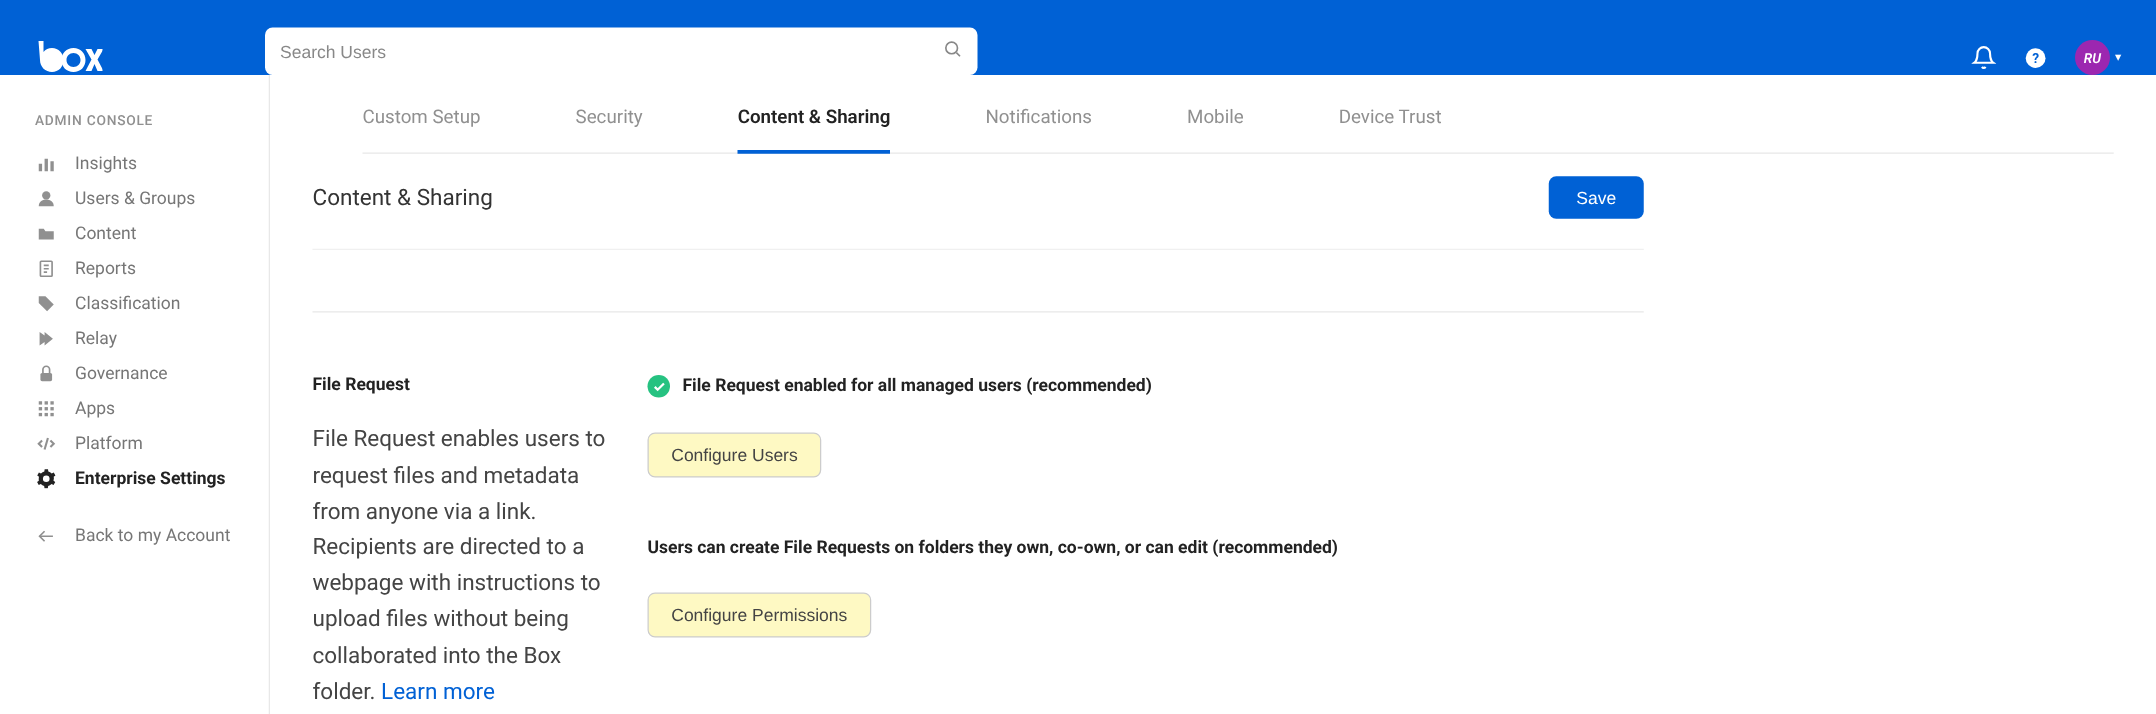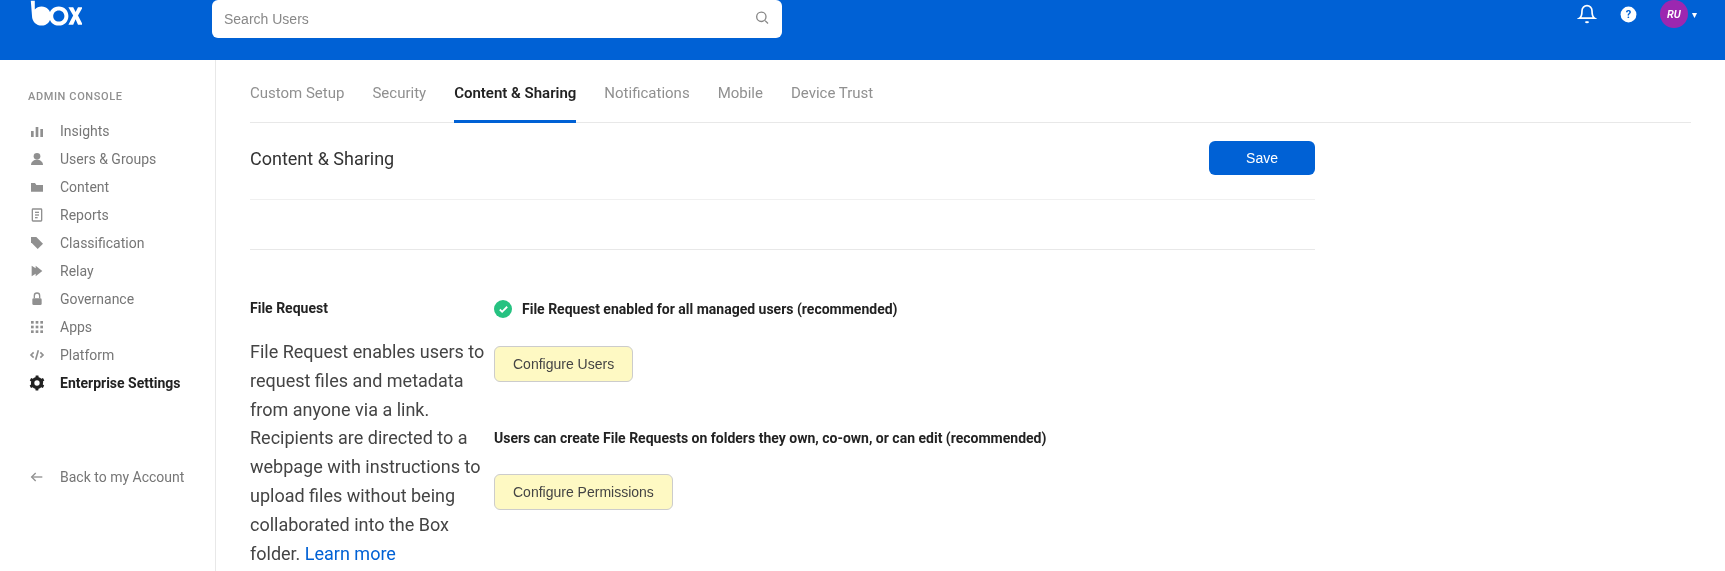--- a/index.html
+++ b/index.html
@@ -1,19 +1,19 @@
 <!DOCTYPE html>
 <html><head>
   <meta charset="utf-8">
   <style>
     * { box-sizing: border-box; margin: 0; padding: 0; }
     body { font-family: -apple-system, BlinkMacSystemFont, "Segoe UI", Roboto, Helvetica, Arial, sans-serif; font-size: 14px; color: #333; background: #fff; }
     
     
-    .top-header { background: #0061d5; height: 60px; display: flex; align-items: flex-start; padding: 0 28px 0 30px; }
+    .top-header { background: #0061d5; height: 60px; display: flex; align-items: flex-end; padding: 0 28px 0 30px; }
     .logo { color: #fff; font-weight: 700; font-size: 24px; letter-spacing: -1px; display: flex; align-items: center; }
     .logo svg { width: 52px; height: 28px; }
     .search-wrap { margin-left: 130px; position: relative; }
     .search-input { width: 570px; height: 38px; border: none; border-radius: 6px; padding: 0 40px 0 12px; font-size: 14px; outline: none; }
     .search-input::placeholder { color: #888; }
     .search-icon { position: absolute; right: 12px; top: 50%; transform: translateY(-50%); color: #888; }
     .header-right { margin-left: auto; display: flex; align-items: center; gap: 22px; }
     .header-icon { color: #fff; cursor: pointer; display: flex; align-items: center; }
     .avatar { width: 28px; height: 28px; border-radius: 50%; background: #9c27b0; color: #fff; display: flex; align-items: center; justify-content: center; font-size: 11px; font-weight: 600; font-style: italic; }
     .avatar-wrap { display: flex; align-items: center; gap: 4px; cursor: pointer; }
@@ -21,40 +21,40 @@
 
     
     .layout { display: flex; }
     .sidebar { width: 216px; border-right: 1px solid #e8e8e8; padding: 30px 0 20px 0; min-height: 511px; }
     .sidebar-label { font-size: 11px; letter-spacing: 0.6px; color: #909090; padding: 0 28px 14px 28px; font-weight: 500; }
     .nav-item { display: flex; align-items: center; gap: 14px; padding: 6px 28px; color: #767676; cursor: pointer; font-size: 14px; }
     .nav-item.active { color: #222; font-weight: 700; }
     .nav-item.active .nav-icon { color: #222; }
     .nav-icon { width: 18px; display: flex; align-items: center; justify-content: center; color: #909090; flex-shrink: 0; }
     .nav-spacer { height: 18px; }
-    .back-link { display: flex; gap: 14px; padding: 6px 28px; color: #767676; cursor: pointer; font-size: 14px; margin-top: 48px; }
+    .back-link { display: flex; gap: 14px; padding: 6px 28px; color: #767676; cursor: pointer; font-size: 14px; }
 
     
     .main { flex: 1; padding: 0 34px; }
-    .tabs { display: flex; gap: 28px; border-bottom: 1px solid #e8e8e8; }
+    .tabs { display: flex; gap: 76px; border-bottom: 1px solid #e8e8e8; margin-left: 40px; }
     .tab { padding: 24px 0 18px 0; color: #909090; font-size: 15px; cursor: pointer; border-bottom: 3px solid transparent; margin-bottom: -1px; }
     .tab.active { color: #222; font-weight: 600; border-bottom-color: #0061d5; }
     
     .page-header { display: flex; align-items: center; justify-content: space-between; padding: 18px 0 24px 0; border-bottom: 1px solid #f0f0f0; max-width: 1065px; }
     .page-title { font-size: 18px; color: #333; }
-    .save-btn { background: #0061d5; color: #fff; border: none; border-radius: 6px; padding: 9px 37px; font-size: 14px; cursor: pointer; font-weight: 500; }
+    .save-btn { background: #0061d5; color: #fff; border: none; border-radius: 6px; padding: 9px 22px; font-size: 14px; cursor: pointer; font-weight: 500; }
 
     .divider-space { height: 50px; border-bottom: 1px solid #e8e8e8; max-width: 1065px; }
 
     .section { display: flex; padding: 50px 0 40px 0; max-width: 1065px; border-bottom: 1px solid #e8e8e8; }
     .section-left { width: 244px; flex-shrink: 0; }
     .section-title { font-weight: 700; font-size: 14px; color: #222; margin-bottom: 22px; }
     .section-desc { font-size: 18px; color: #444; line-height: 1.6; }
     .learn-more { color: #0061d5; text-decoration: none; cursor: pointer; }
-    .section-right { flex: 1; }
+    .section-right { flex: 1; margin-left: 24px; }
     .status-row { display: flex; align-items: center; gap: 10px; margin-bottom: 28px; }
     .check-badge { width: 18px; height: 18px; border-radius: 50%; background: #26c281; display: flex; align-items: center; justify-content: center; flex-shrink: 0; }
     .status-text { font-weight: 700; font-size: 14px; color: #222; }
     .config-btn { background: #fef9c3; border: 1px solid #ccc; border-radius: 6px; padding: 9px 18px; font-size: 14px; color: #444; cursor: pointer; }
     .sub-block { margin-top: 48px; }
     .sub-title { font-weight: 700; font-size: 14px; color: #222; margin-bottom: 28px; }
   </style>
 </head>
 <body>
 

